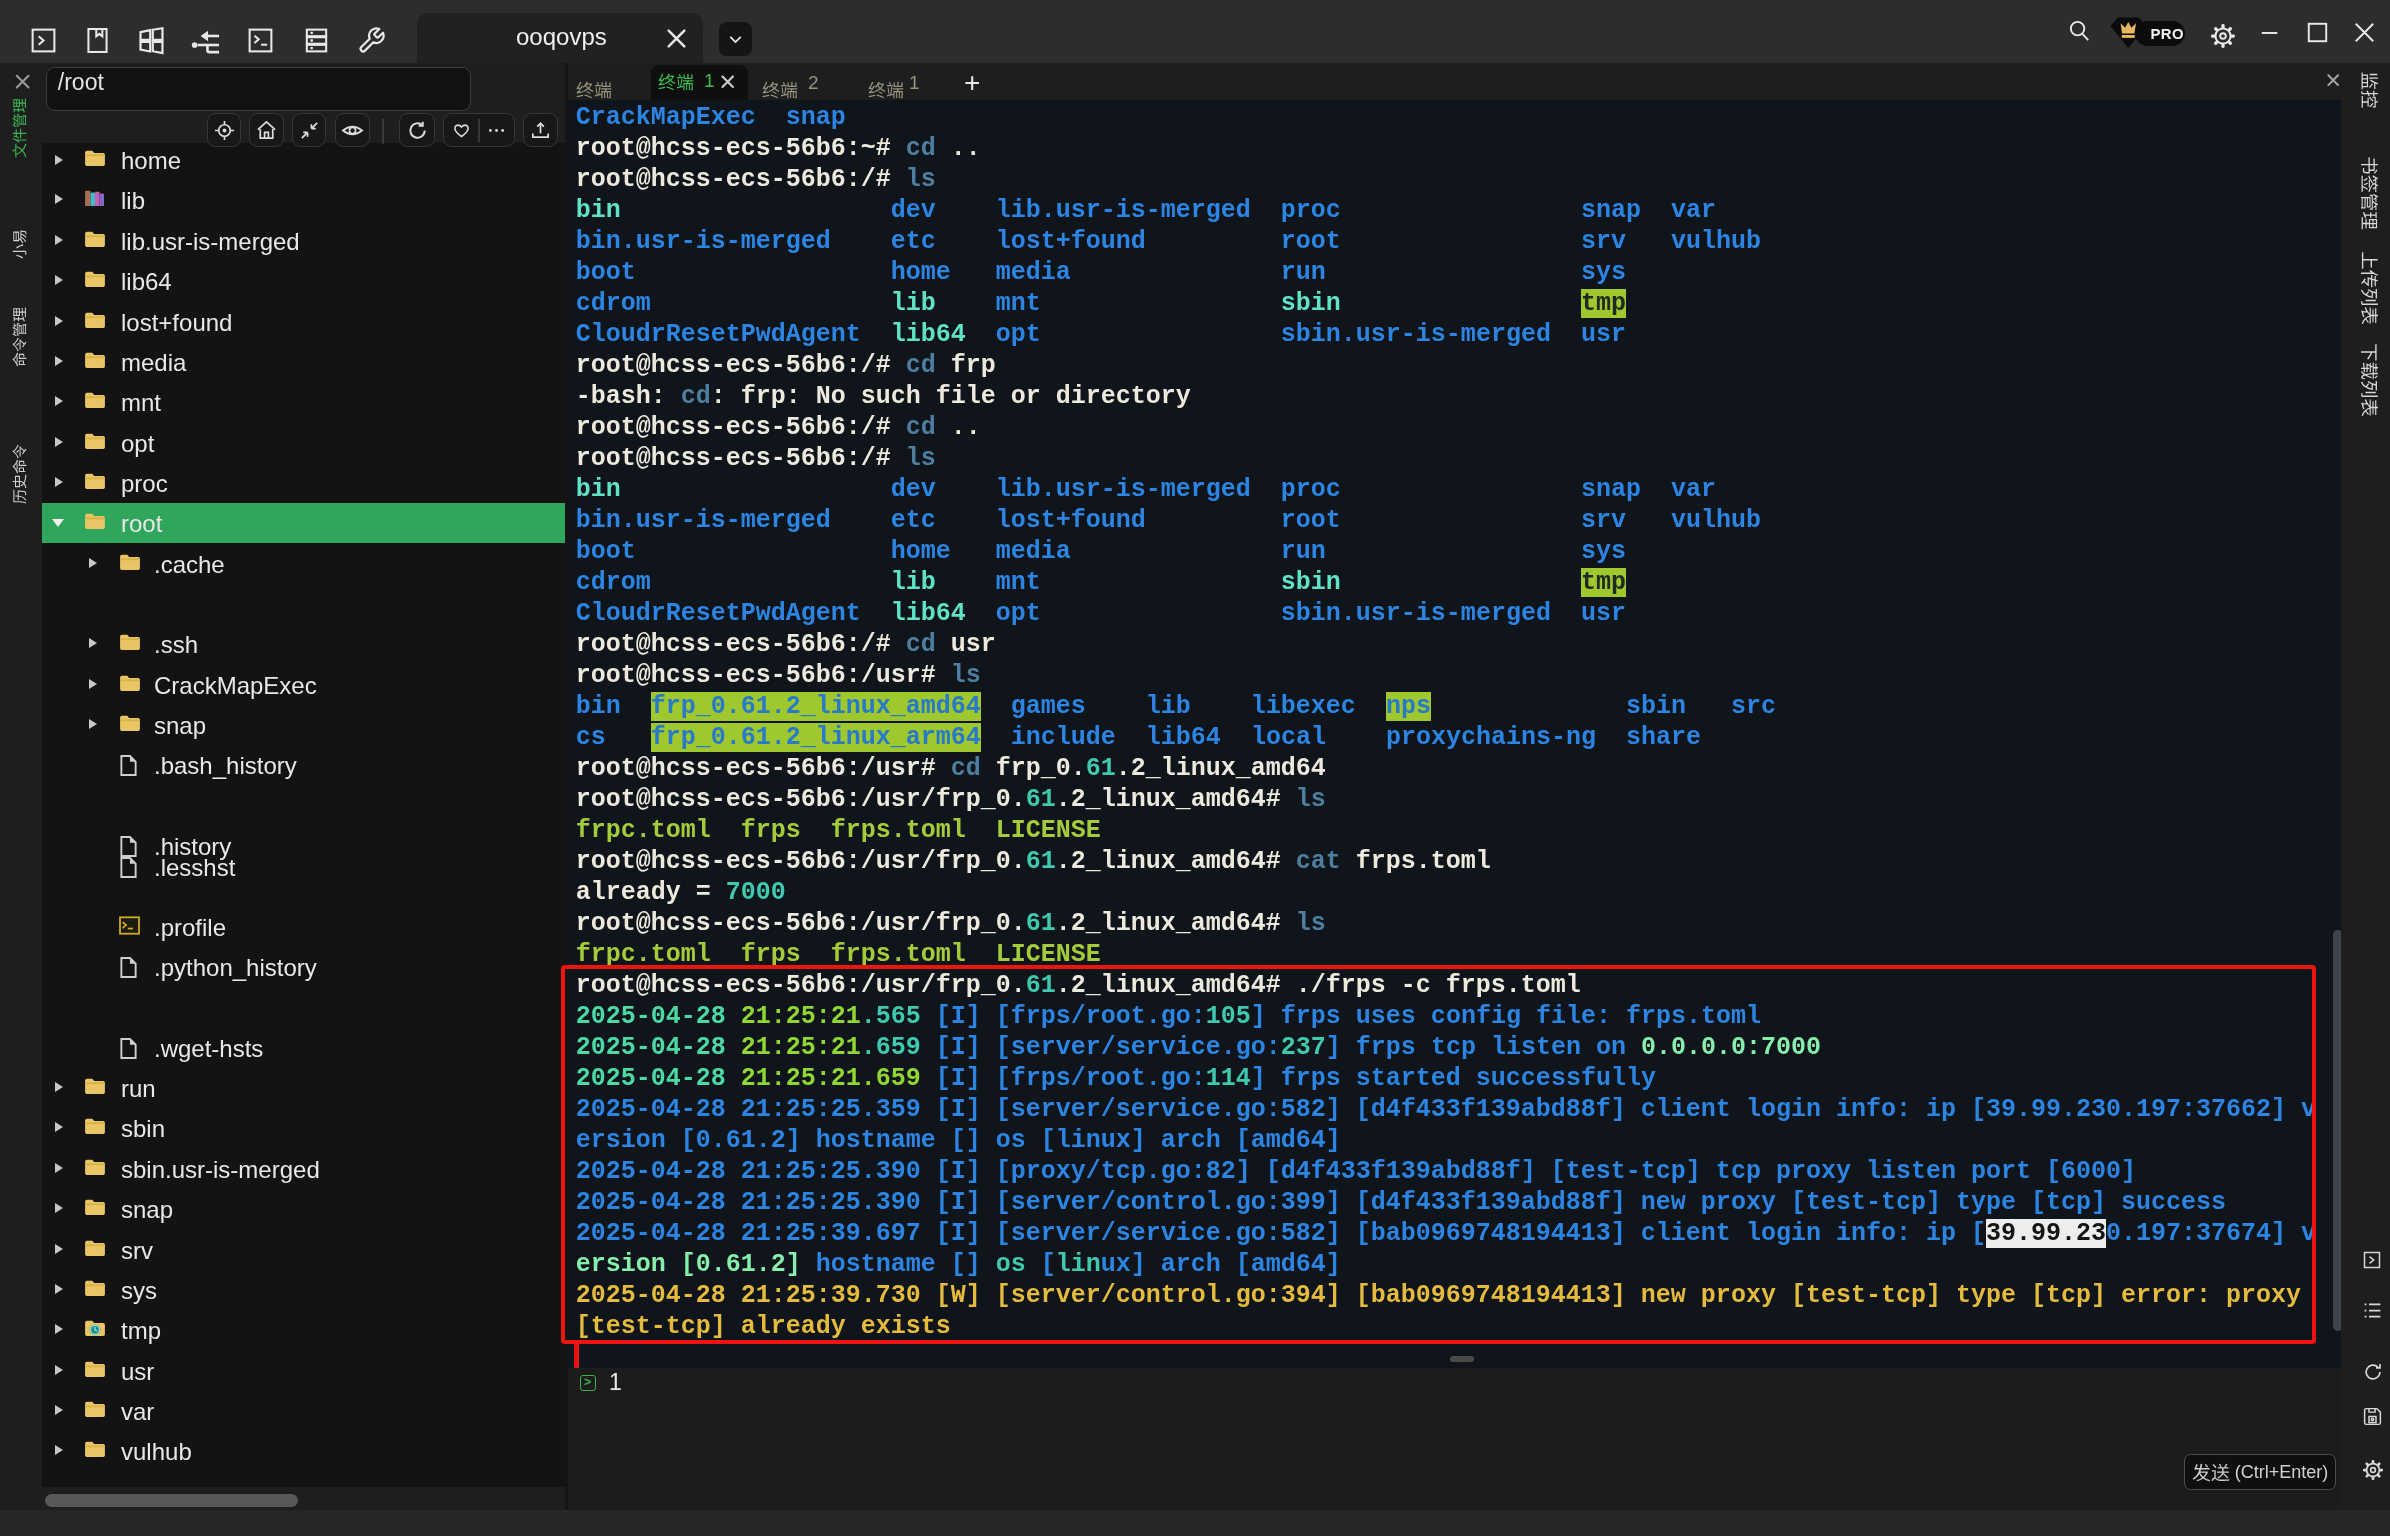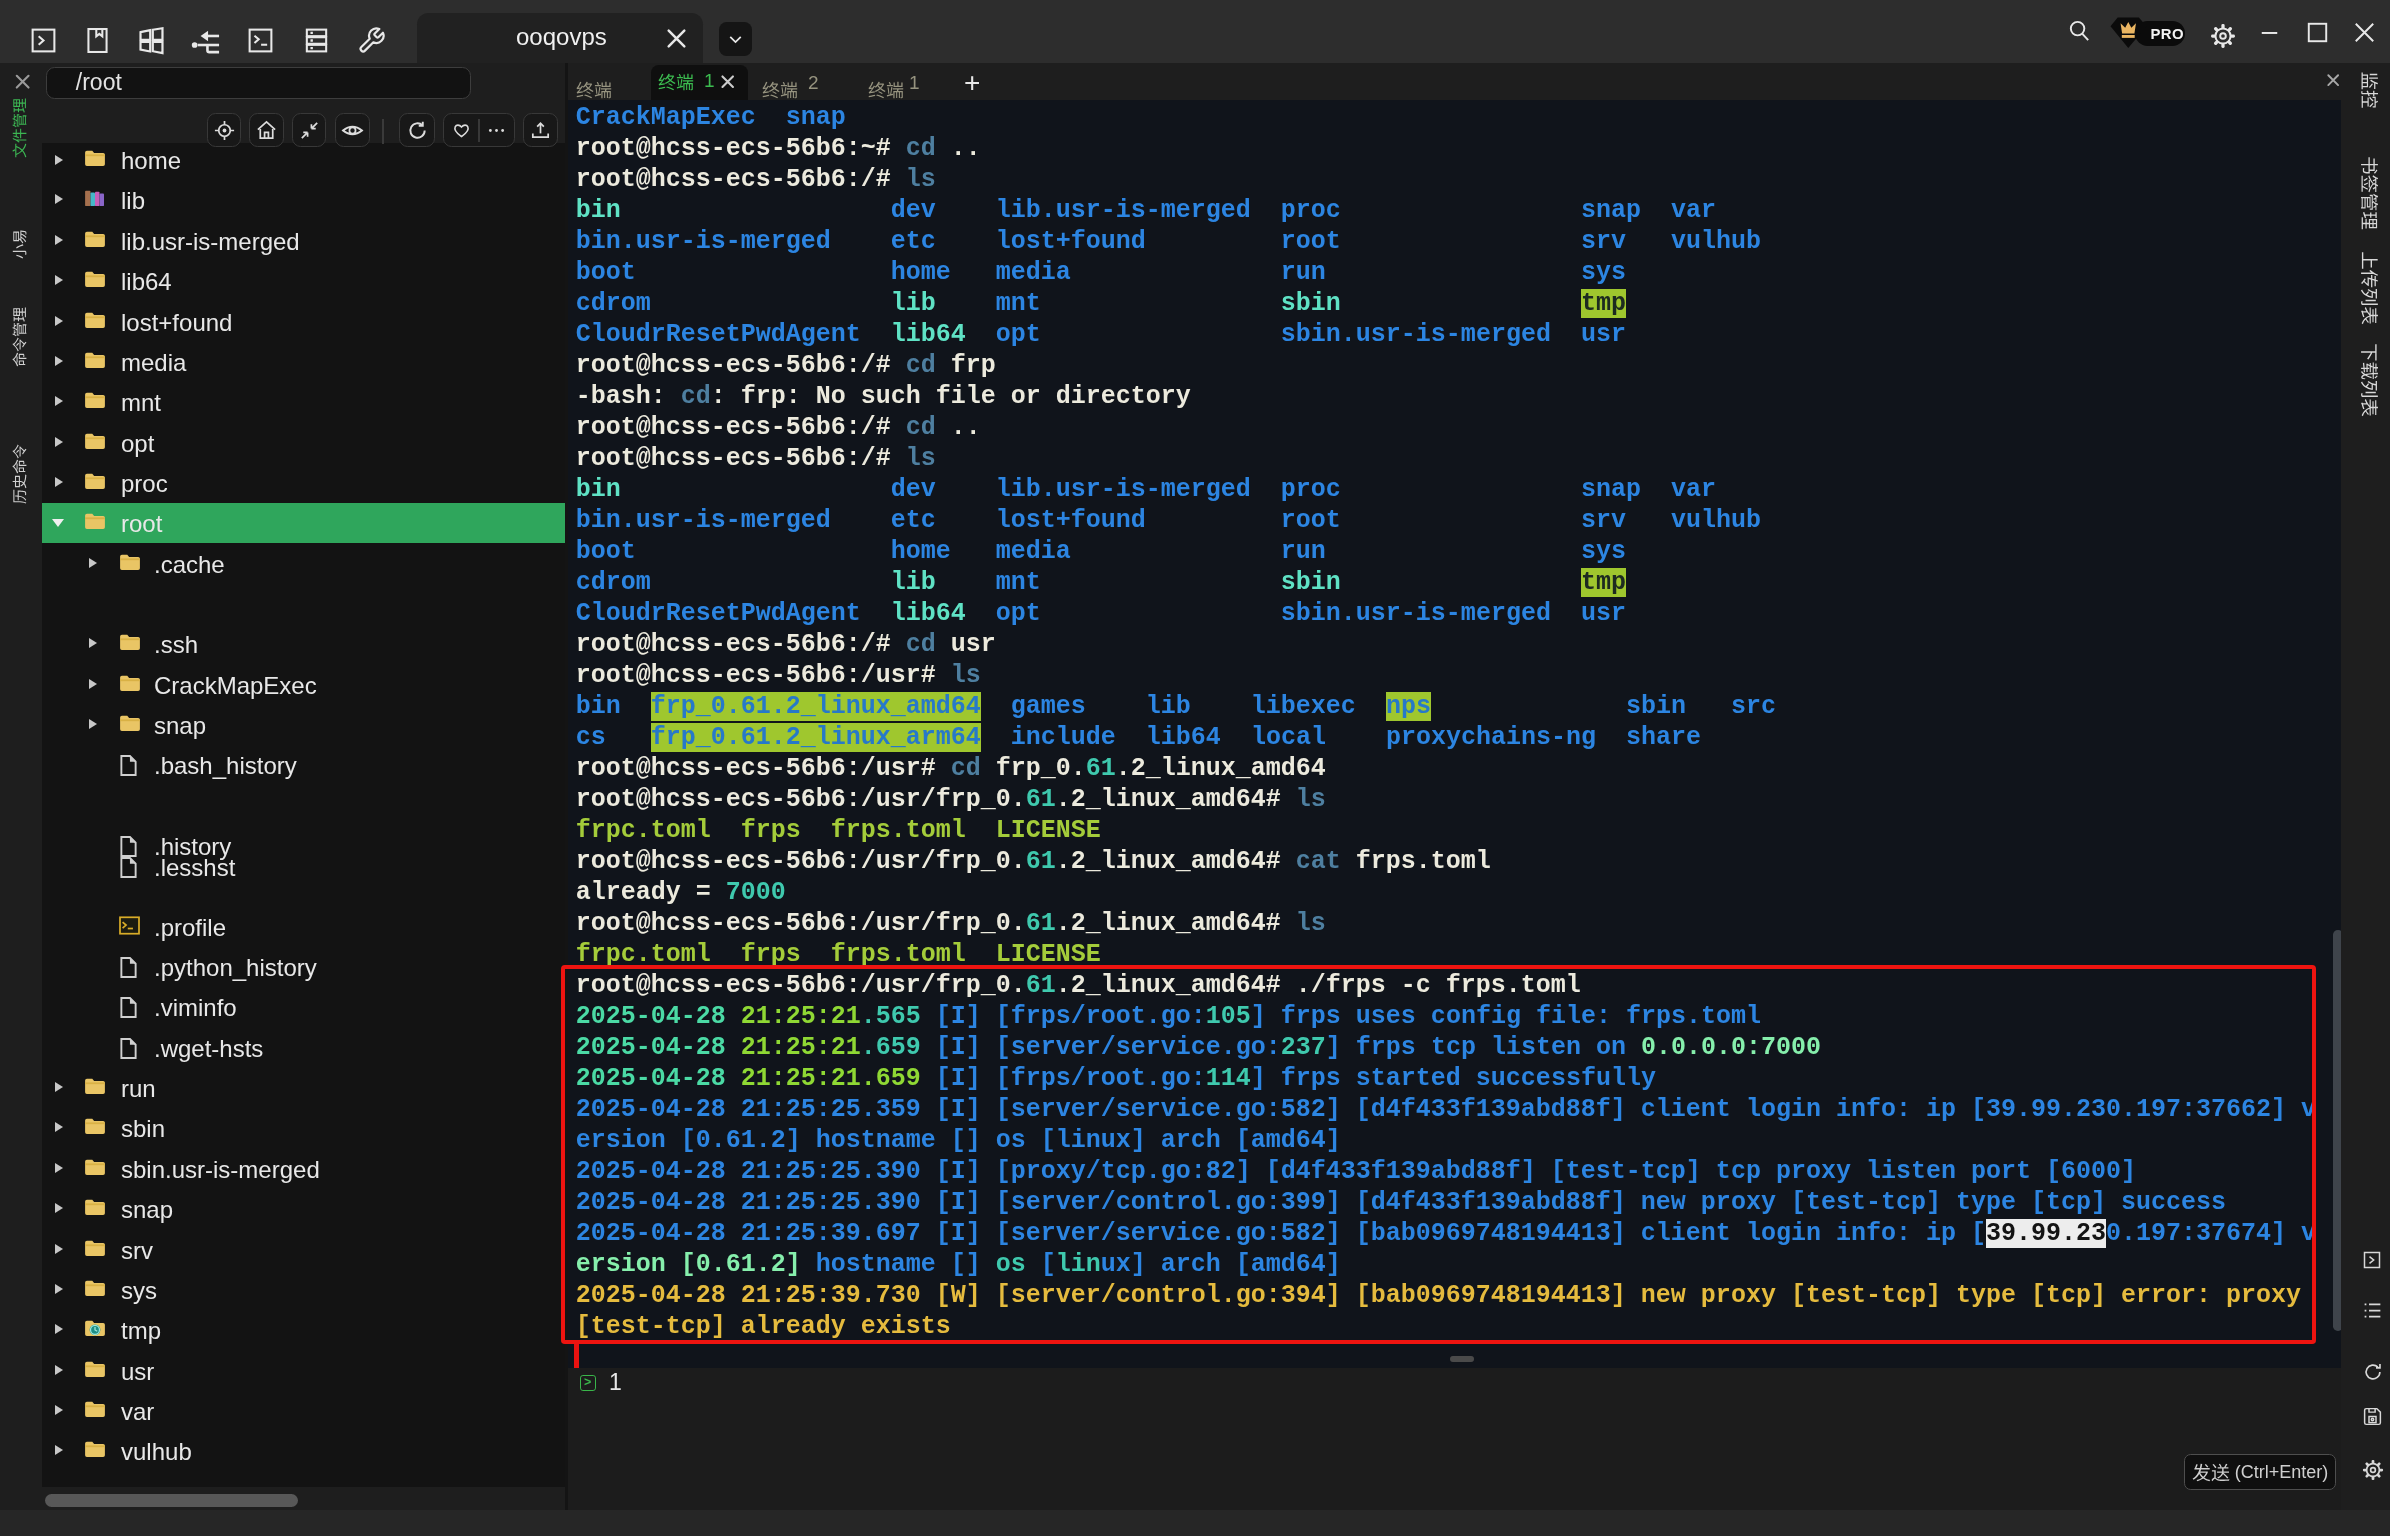--- a/index.html
+++ b/index.html
@@ -13,21 +13,21 @@
 #sesstab .x {position:absolute;left:248px;top:13.4px;width:23px;height:23px}
 #chev {position:absolute;left:719px;top:22px;width:33px;height:34px;background:#151515;border-radius:7.7px;display:flex;align-items:center;justify-content:center}
 
 
 #lstrip {position:absolute;left:0;top:63px;width:42px;height:1447px;background:#1e1e1e}
 .vlab {position:absolute;left:50%;white-space:nowrap;transform:translate(-50%,-50%) rotate(-90deg);font-size:15px;color:#d0d0d0;letter-spacing:0.5px}
 
 
 #fpanel {position:absolute;left:42px;top:63px;width:523px;height:1447px;background:#1e1e1e}
 #ftree {position:absolute;left:0;top:80px;width:523px;height:1344px;background:#131313}
-#fpath {position:absolute;left:3.8px;top:3.8px;width:425px;height:32px;background:#121212;border:1.9px solid #3d3d3d;border-radius:8.6px;color:#e3e3e3;font-size:23px;line-height:28px;padding-left:29px}
+#fpath {position:absolute;left:3.8px;top:3.8px;width:425px;height:44px;background:#121212;border:1.9px solid #3d3d3d;border-radius:8.6px;color:#e3e3e3;font-size:23px;line-height:28px;padding-left:11px}
 .fbtn {position:absolute;top:50px;height:34px;background:#181818;border:1.9px solid #383838;border-radius:8.6px;display:flex;align-items:center;justify-content:center;gap:5.8px}
 .bsep {width:1.9px;height:23px;background:#383838}
 .trow {position:absolute;left:0;width:523px;height:40px}
 .trow.sel {background:#2fa65c}
 .arr {position:absolute;top:14.4px;width:0;height:0;border-left:8.6px solid #c8c8c8;border-top:5.8px solid transparent;border-bottom:5.8px solid transparent}
 .arr.down {border-left:6.7px solid transparent;border-right:6.7px solid transparent;border-top:8.6px solid #f0f0f0;top:16.3px}
 .ticon {position:absolute;top:8.6px;width:23px;height:23px}
 .tlabel {position:absolute;top:6.7px;font-size:24px;color:#e8e8e8;white-space:nowrap}
 #hscroll {position:absolute;left:2.9px;top:1431px;width:253px;height:12.5px;border-radius:6.7px;background:#585858}
 
@@ -367,27 +367,20 @@
               <path d="M10 14.5 h6" stroke="#d8ac28" stroke-width="2"></path>
             </svg></span>
           <span class="tlabel" style="left:112px">.profile</span>
         </div>
 <div class="trow" style="top:804px">
           <span class="ticon" style="left:77px"><svg viewBox="0 0 20 24" width="19" height="23">
               <path d="M2.5 2 h9 l6 6 v14 h-15 Z" fill="none" stroke="#cfcfcf" stroke-width="2"></path>
               <path d="M11.5 2 l6 6 h-6 Z" fill="#cfcfcf"></path>
             </svg></span>
           <span class="tlabel" style="left:112px">.python_history</span>
-        </div>
-<div class="trow" style="top:844px">
-          <span class="ticon" style="left:77px"><svg viewBox="0 0 20 24" width="19" height="23">
-              <path d="M2.5 2 h9 l6 6 v14 h-15 Z" fill="none" stroke="#cfcfcf" stroke-width="2"></path>
-              <path d="M11.5 2 l6 6 h-6 Z" fill="#cfcfcf"></path>
-            </svg></span>
-          <span class="tlabel" style="left:112px">.viminfo</span>
         </div>
 <div class="trow" style="top:885px">
           <span class="ticon" style="left:77px"><svg viewBox="0 0 20 24" width="19" height="23">
               <path d="M2.5 2 h9 l6 6 v14 h-15 Z" fill="none" stroke="#cfcfcf" stroke-width="2"></path>
               <path d="M11.5 2 l6 6 h-6 Z" fill="#cfcfcf"></path>
             </svg></span>
           <span class="tlabel" style="left:112px">.wget-hsts</span>
         </div>
 <div class="trow" style="top:925px">
           <span class="arr" style="left:13.4px"></span>

